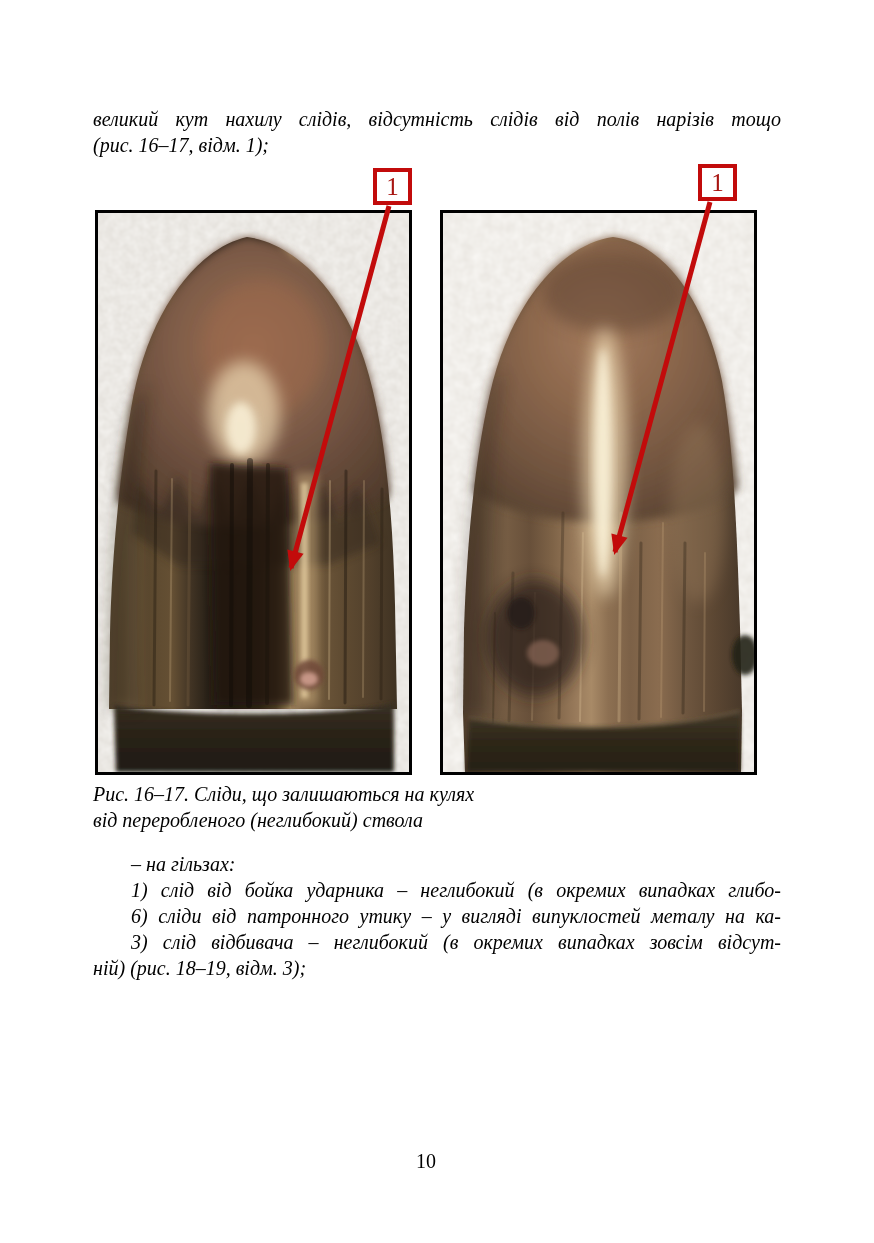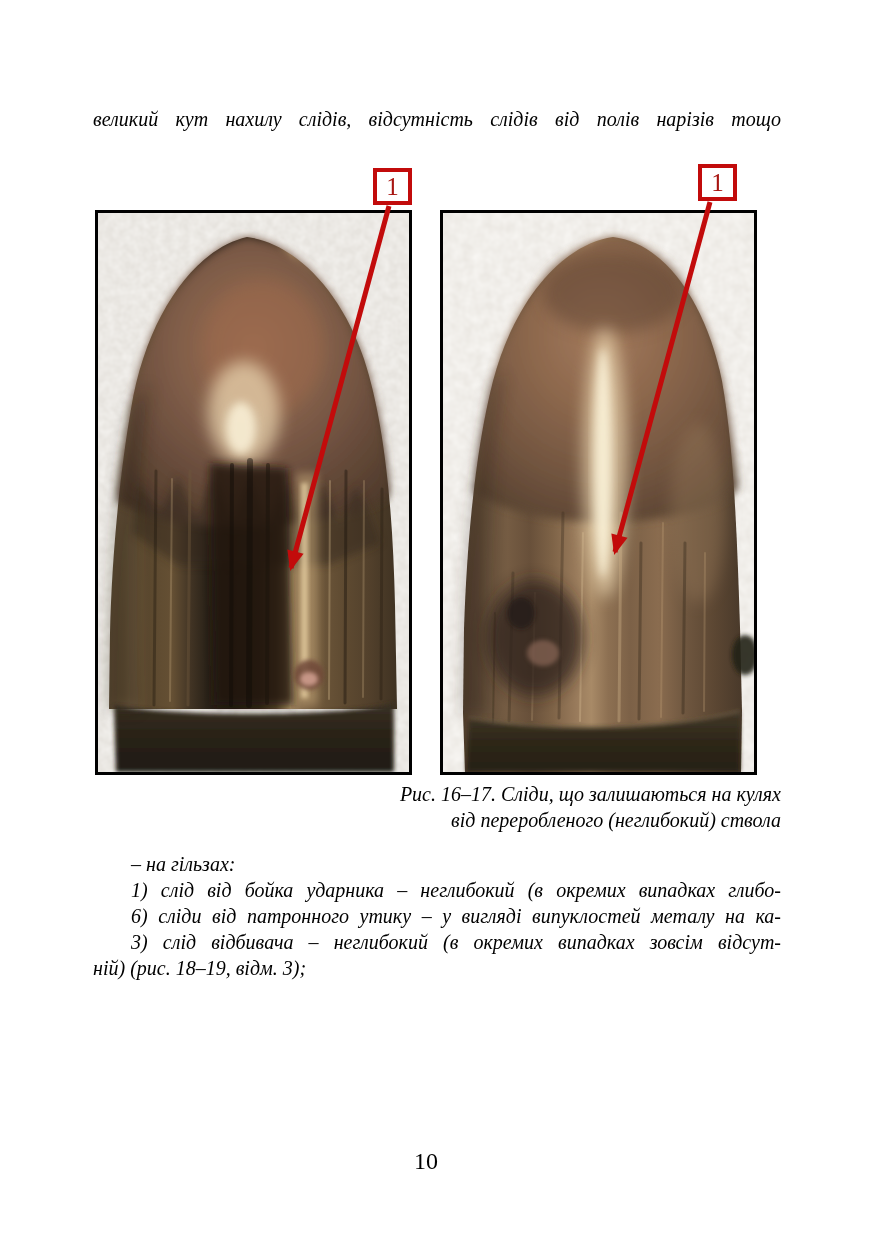--- a/index.html
+++ b/index.html
@@ -6,24 +6,24 @@
   .page{
     position:relative;width:874px;height:1243px;background:#ffffff;
     font-family:"Liberation Serif", "DejaVu Serif", serif;color:#000;overflow:hidden;
   }
   .textcol{position:absolute;left:93px;width:688px;}
   .ln{font-size:20px;line-height:26px;height:26px;text-align:left;font-style:italic;}
   .jl{text-align:justify;text-align-last:justify;}
   .ind{text-indent:38px;}
   .intro{top:106px;}
   .caption{top:781px;text-align:center;}
-  .caption .ln{text-align:right;}
+  .caption .ln{text-align:left;}
   .bodytext{top:851px;}
   .pageno{position:absolute;left:0;top:1148px;width:852px;text-align:center;
-    font-size:24px;line-height:26px;}
+    font-size:20px;line-height:26px;}
   .photo{
     position:absolute;top:210px;width:317px;height:565px;border:3px solid #000;
     box-sizing:border-box;background:#e8e5e0;z-index:1;
   }
   .photo svg{display:block;width:100%;height:100%;}
   .photo-left{left:95px;}
   .photo-right{left:440px;}
   .overlay{position:absolute;left:0;top:0;width:874px;height:1243px;
     pointer-events:none;z-index:5;}
   .marker{
@@ -34,20 +34,21 @@
   .marker-left{left:373px;top:168px;}
   .marker-right{left:698px;top:164px;}
 </style>
 </head>
 <body>
 
 <div class="page">
 
   <div class="textcol intro">
     <div class="ln jl">великий кут нахилу слідів, відсутність слідів від полів нарізів тощо</div>
+    <div class="ln">(рис. 16–17, відм. 1);</div>
   </div>
 
   <div class="marker marker-left">1</div>
   <div class="marker marker-right">1</div>
 
   <div class="photo photo-left">
     <svg viewBox="0 0 311 559" preserveAspectRatio="none">
       <defs>
         <filter id="fFoamL" x="0" y="0" width="100%" height="100%">
           <feTurbulence type="fractalNoise" baseFrequency="0.12" numOctaves="2" seed="4"></feTurbulence>

